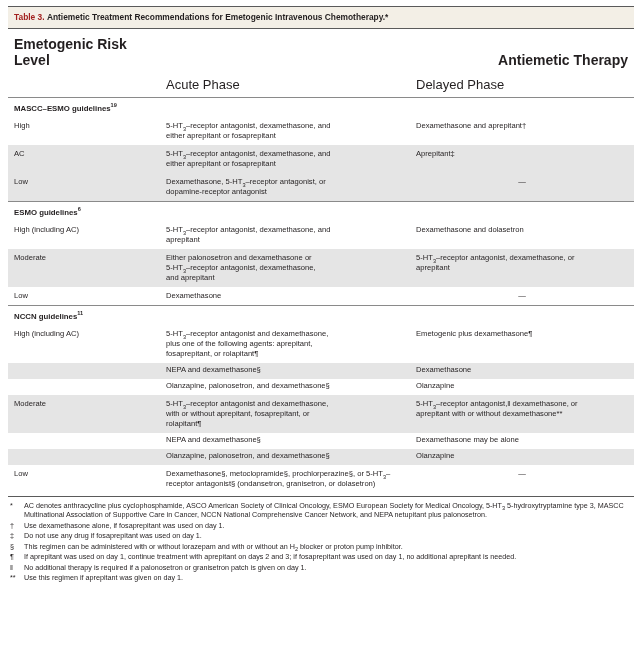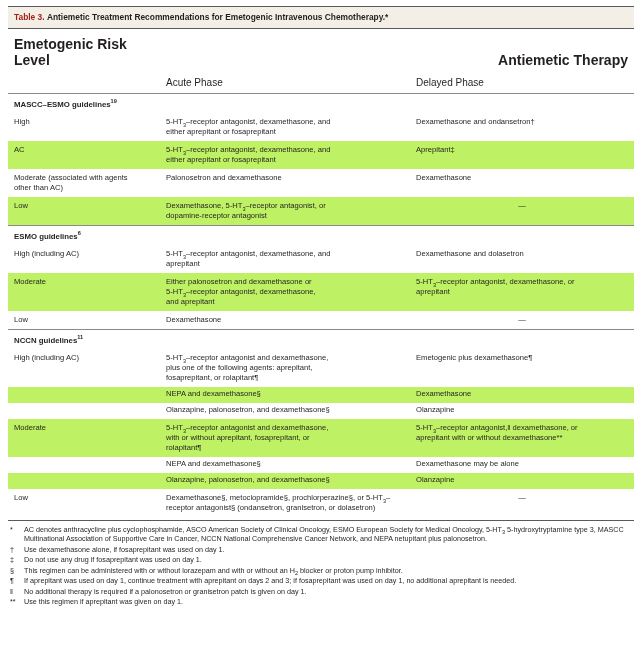--- a/index.html
+++ b/index.html
@@ -46,42 +46,42 @@
     padding: 7px 6px 4px 6px;
     font-weight: bold;
     font-size: 14px;
     vertical-align: bottom;
   }
   .hdr-row .center {
     text-align: right;
   }
   .subhdr-row td {
     padding: 5px 6px 5px 6px;
-    font-size: 10px;
+    font-size: 13px;
     vertical-align: bottom;
   }
   .subhdr-row .under {
     border-bottom: 0.8px solid #8a8a8a;
   }
   .grp td {
     font-weight: bold;
     padding: 6px 6px 4px 6px;
     border-top: 0.8px solid #8a8a8a;
     font-size: 7.8px;
   }
   .grp.first td {
     border-top: 0.8px solid #8a8a8a;
   }
   td.cell {
     padding: 4px 6px 4px 6px;
     vertical-align: top;
     line-height: 1.32;
   }
   tr.shade td {
-    background: #bef264;
+    background: #e5e5e5;
   }
   tr.cont td.cell {
     padding-top: 2px;
   }
   .c1 { width: 152px; }
   .c2 { width: 250px; }
   .c3 { width: 224px; }
   .dash-cell {
     text-align: center;
   }
@@ -143,32 +143,27 @@
         <td class="under">Acute Phase</td>
         <td class="under">Delayed Phase</td>
       </tr>
 
       <tr class="grp first">
         <td colspan="3"><span>MASCC–ESMO guidelines</span><sup>19</sup></td>
       </tr>
       <tr>
         <td class="cell">High</td>
         <td class="cell">5-HT<sub>3</sub>–receptor antagonist, dexamethasone, and<br>either aprepitant or fosaprepitant</td>
-        <td class="cell">Dexamethasone and ondansetron†</td>
+        <td class="cell">Dexamethasone and aprepitant†</td>
       </tr>
       <tr class="shade">
         <td class="cell">AC</td>
         <td class="cell">5-HT<sub>3</sub>–receptor antagonist, dexamethasone, and<br>either aprepitant or fosaprepitant</td>
         <td class="cell">Aprepitant‡</td>
       </tr>
-      <tr>
-        <td class="cell">Moderate (associated with agents<br>other than AC)</td>
-        <td class="cell">Palonosetron and dexamethasone</td>
-        <td class="cell">Dexamethasone</td>
-      </tr>
       <tr class="shade">
         <td class="cell">Low</td>
         <td class="cell">Dexamethasone, 5-HT<sub>3</sub>–receptor antagonist, or<br>dopamine-receptor antagonist</td>
         <td class="cell dash-cell">—</td>
       </tr>
 
       <tr class="grp">
         <td colspan="3"><span>ESMO guidelines</span><sup>6</sup></td>
       </tr>
       <tr>

